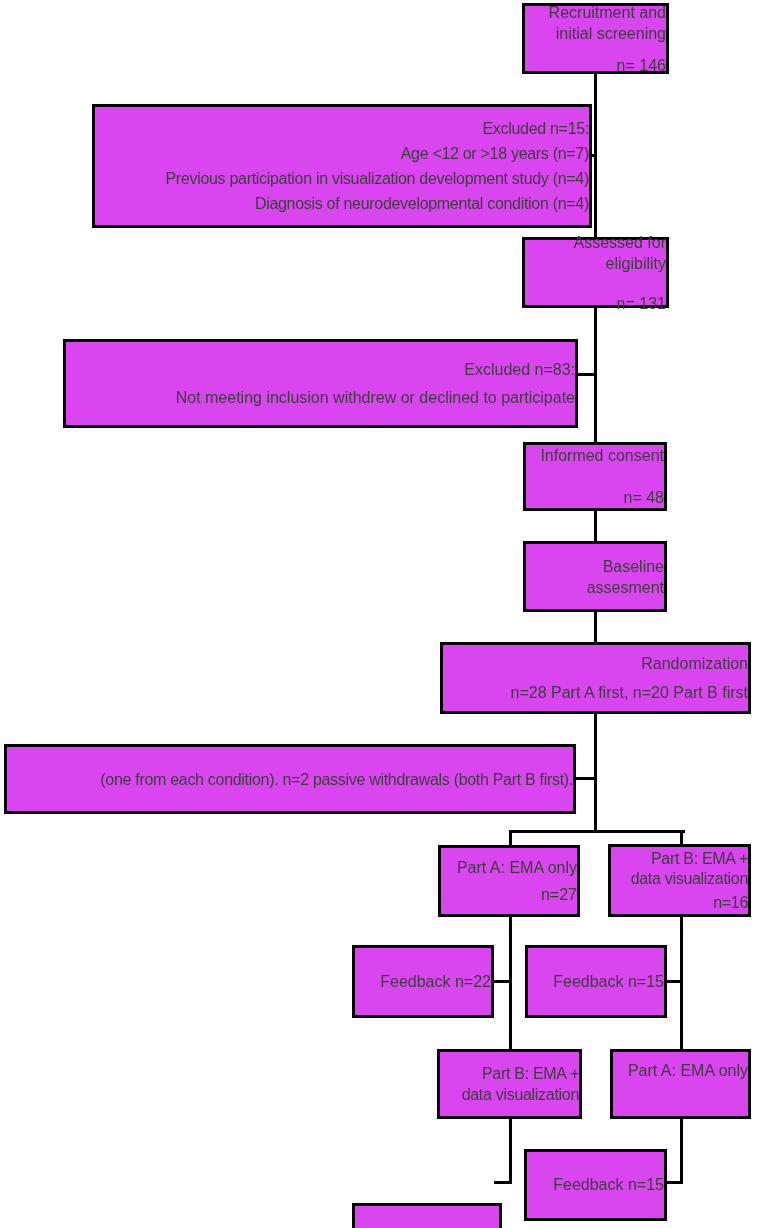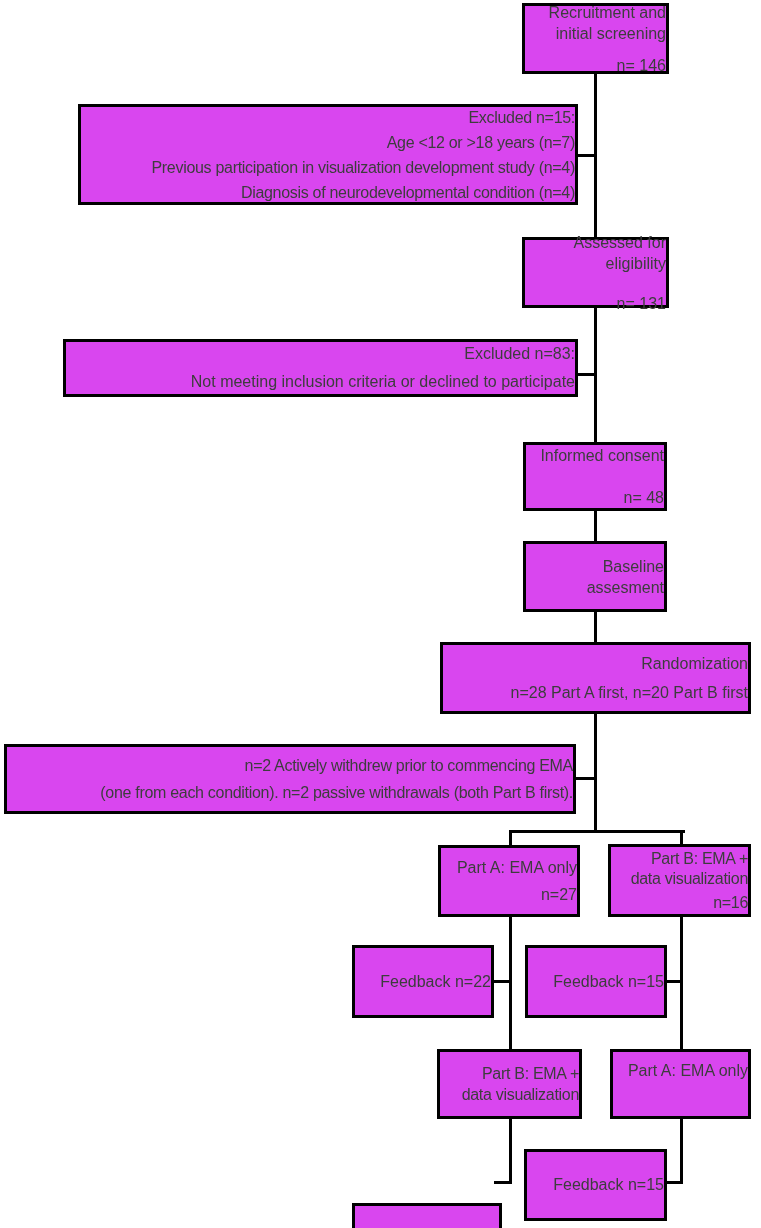--- a/index.html
+++ b/index.html
@@ -58,55 +58,54 @@
   <div class="line" style="left:680px; top:1119px; width:3px; height:65px"></div>
   <div class="line" style="left:494px; top:1181px; width:15px; height:3px"></div>
   <div class="line" style="left:667px; top:1181px; width:16px; height:3px"></div>
 
   <div class="box" style="left:522px; top:3px; width:147px; height:71px; line-height:21px">
     <div class="ln">Recruitment and</div>
     <div class="ln">initial screening</div>
     <div class="ln count" style="margin-top:11px">n= 146</div>
   </div>
 
-  <div class="box wide" style="left:78px; top:104px; width:500px; height:101px; line-height:25px">
+  <div class="box wide" style="left:92px; top:104px; width:500px; height:124px; line-height:25px">
     <div class="ln">Excluded n=15:</div>
     <div class="ln">Age &lt;12 or &gt;18 years (n=7)</div>
     <div class="ln">Previous participation in visualization development study (n=4)</div>
     <div class="ln">Diagnosis of neurodevelopmental condition (n=4)</div>
   </div>
 
   <div class="box" style="left:522px; top:237px; width:147px; height:71px; line-height:21px">
     <div class="ln">Assessed for</div>
     <div class="ln">eligibility</div>
     <div class="ln count" style="margin-top:19px">n= 131</div>
   </div>
 
-  <div class="box" style="left:63px; top:339px; width:515px; height:58px; line-height:28px">
+  <div class="box" style="left:63px; top:339px; width:515px; height:89px; line-height:28px">
     <div class="ln">Excluded n=83:</div>
-    <div class="ln">Not meeting inclusion criteria or declined to participate</div>
+    <div class="ln">Not meeting inclusion withdrew or declined to participate</div>
   </div>
 
   <div class="box" style="left:523px; top:442px; width:144px; height:69px; line-height:20px">
     <div class="ln">Informed consent</div>
     <div class="ln count" style="margin-top:22px">n= 48</div>
   </div>
 
   <div class="box" style="left:523px; top:541px; width:144px; height:71px; line-height:21px">
     <div class="ln">Baseline</div>
     <div class="ln">assesment</div>
   </div>
 
   <div class="box" style="left:440px; top:642px; width:311px; height:72px; line-height:29px">
     <div class="ln">Randomization</div>
     <div class="ln">n=28 Part A first, n=20 Part B first</div>
   </div>
 
   <div class="box wide" style="left:4px; top:744px; width:572px; height:70px; line-height:27px">
-    <div class="ln">n=2 Actively withdrew prior to commencing EMA</div>
     <div class="ln">(one from each condition). n=2 passive withdrawals (both Part B first).</div>
   </div>
 
   <div class="box" style="left:438px; top:845px; width:142px; height:72px; line-height:20px">
     <div class="ln">Part A: EMA only</div>
     <div class="ln count" style="">n=27</div>
   </div>
 
   <div class="box wide" style="left:608px; top:844px; width:143px; height:73px; line-height:20px">
     <div class="ln">Part B: EMA +</div>

